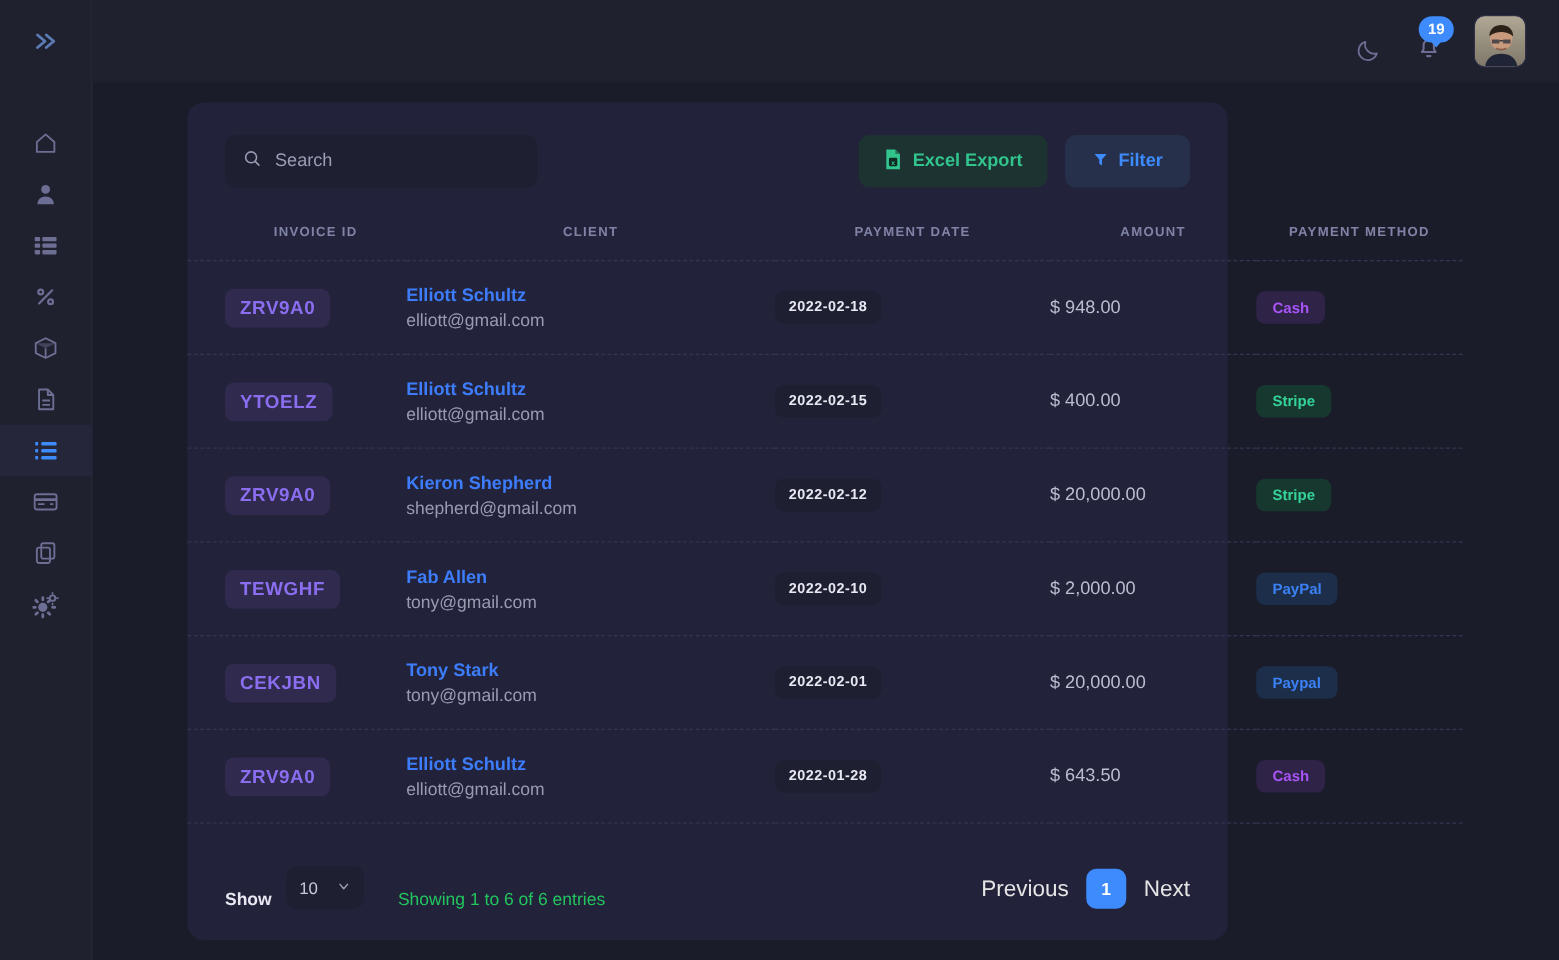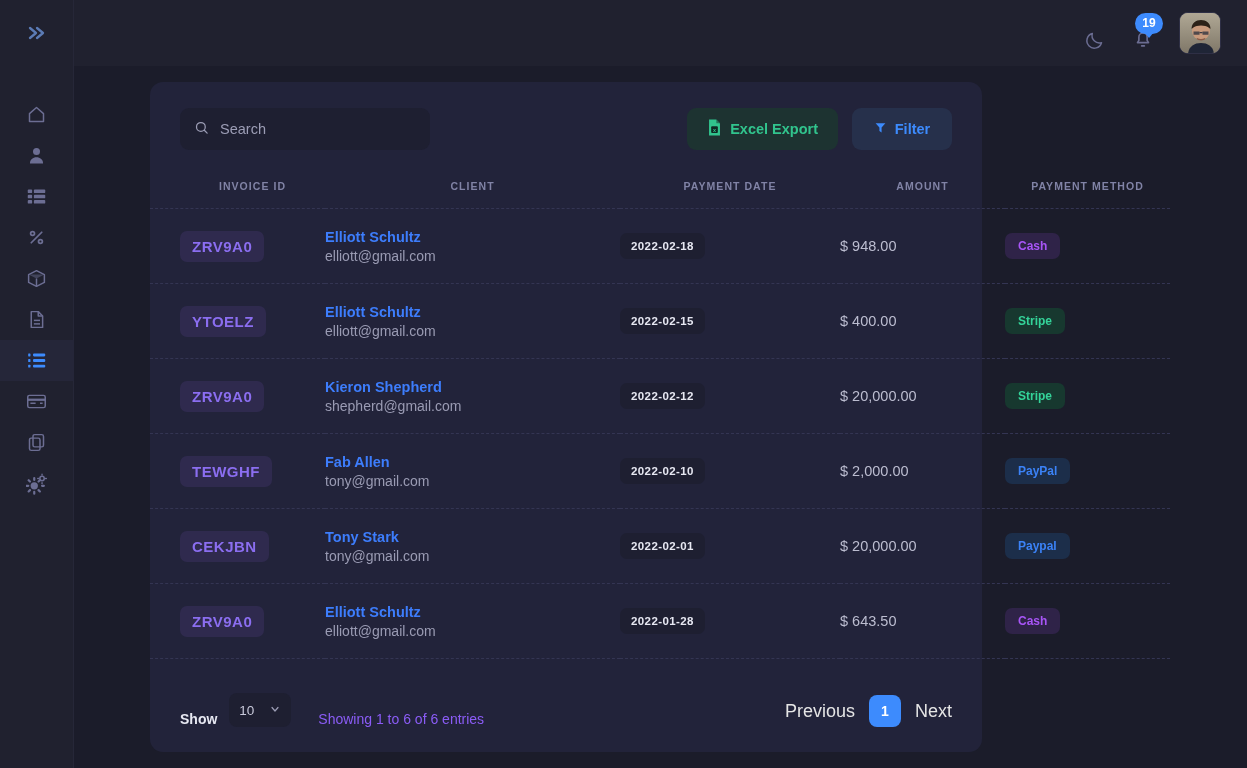--- a/index.html
+++ b/index.html
@@ -177,21 +177,21 @@
     margin-top: 6px;
   }
   .show-label { color: #e7e8f2; font-size: 14px; font-weight: bold; margin-right: 12px;}
   .show-select {
     width: 62px; height: 34px;
     background: #1e1f31; border-radius: 8px;
     display: flex; align-items: center; justify-content: space-between;
     padding: 0 10px; color: #c8c9da; font-size: 13.5px;
     cursor: pointer;
   }
-  .showing { color: #8b5cf6; font-size: 14px; margin-left: 27px; }
+  .showing { color: #22c55e; font-size: 14px; margin-left: 27px; }
   .pager { margin-left: auto; display: flex; align-items: center; gap: 14px;}
   .pg-txt { color: #e5e5e5; font-size: 18px; cursor: pointer; }
   .pg-num {
     width: 32px; height: 32px; border-radius: 8px;
     background: #3d8bfd; color: #fff;
     font-size: 14px; font-weight: bold;
     display: flex; align-items: center; justify-content: center;
     cursor: pointer;
   }
 </style>

